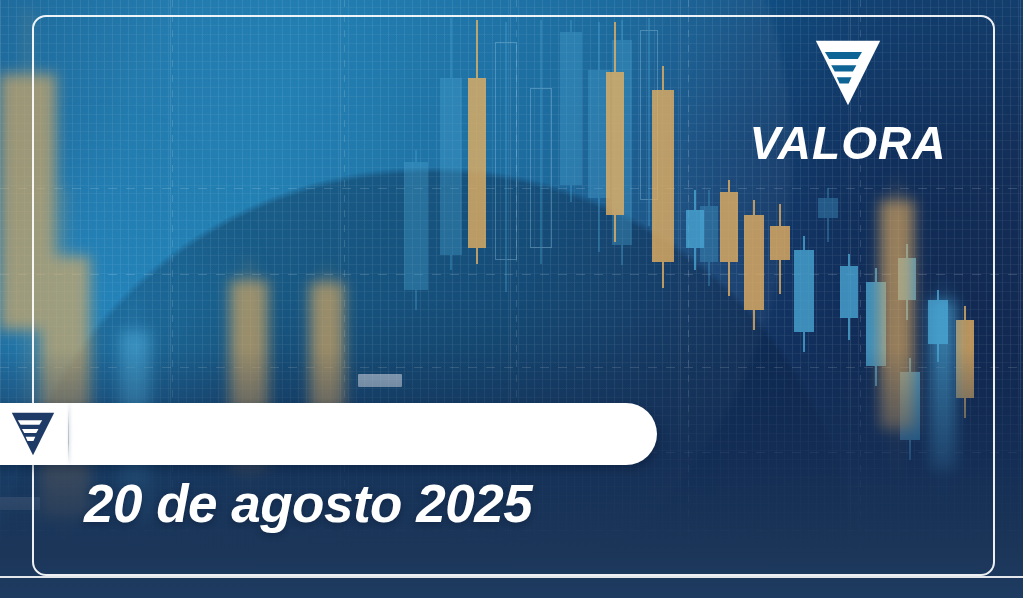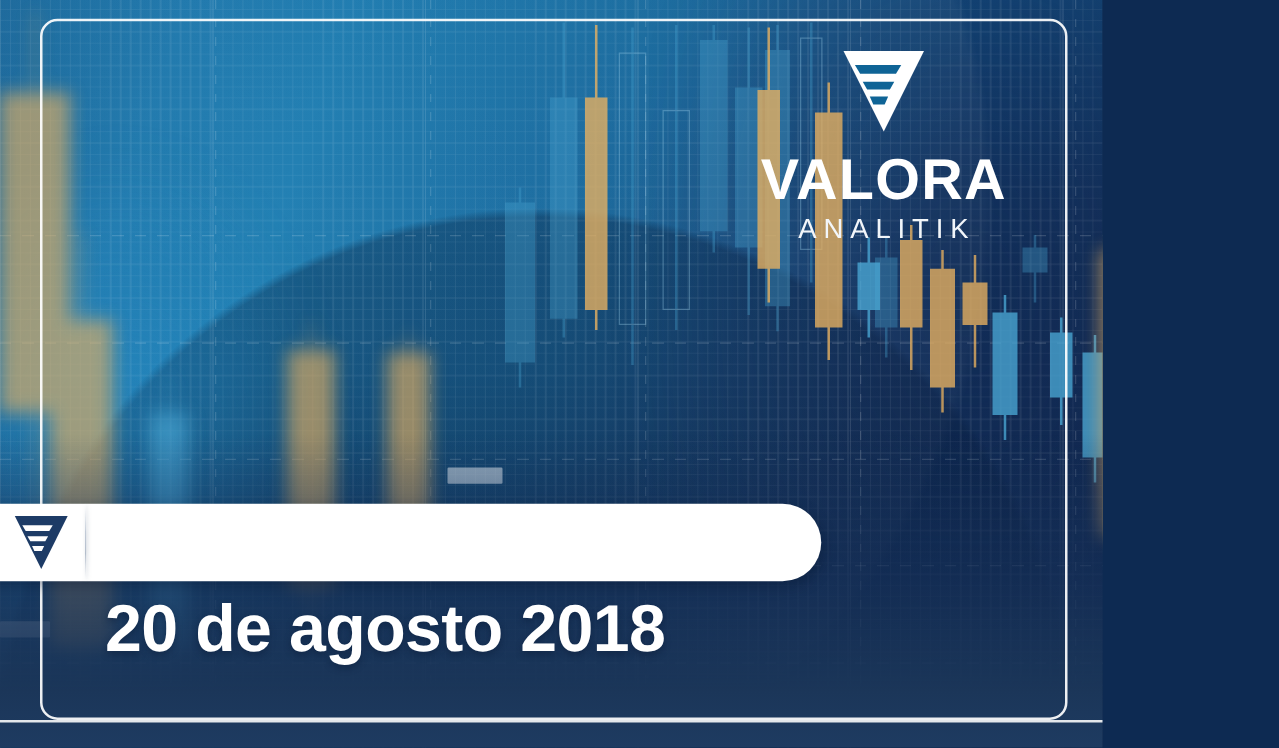--- a/index.html
+++ b/index.html
@@ -1,21 +1,21 @@
 <!DOCTYPE html>
 <html><head>
 <meta charset="utf-8">
 <style>
   html,body{margin:0;padding:0;}
   body{
     width:1023px;height:598px;overflow:hidden;
     font-family:"Liberation Sans", sans-serif;
     background:#0d2a52;
   }
-  #stage{position:relative;width:882px;height:598px;overflow:hidden;}
+  #stage{position:relative;width:1023px;height:598px;overflow:hidden;font-style:italic;}
 
   
   .bg-base{
     position:absolute;inset:0;
     background:linear-gradient(108deg,
       #0f5b90 0%,
       #1372a9 14%,
       #1277ae 26%,
       #0f6ba2 38%,
       #0d5e94 50%,
@@ -317,30 +317,29 @@
   <div class="baseline"></div>
 
   <div class="brand">
     <svg class="mark" viewBox="0 0 100 104" aria-hidden="true">
       <path d="M4 6 L96 6 L50 98 Z" fill="#ffffff"></path>
       <path d="M17 22 L70 22 L64 32 L23 32 Z" fill="#0f6496"></path>
       <path d="M26 41 L62 41 L57 50 L31 50 Z" fill="#0f6496"></path>
       <path d="M34 58 L55 58 L51 67 L38 67 Z" fill="#0f6496"></path>
     </svg>
     <div class="word">VALORA</div>
-    <div class="sub">ANALITIK</div>
   </div>
 
   <div class="pill">
     <div class="logo-cell">
       <svg width="46" height="48" viewBox="0 0 100 104" aria-hidden="true">
         <path d="M4 6 L96 6 L50 98 Z" fill="#1d3b66"></path>
         <path d="M17 22 L70 22 L64 32 L23 32 Z" fill="#ffffff"></path>
         <path d="M26 41 L62 41 L57 50 L31 50 Z" fill="#ffffff"></path>
         <path d="M34 58 L55 58 L51 67 L38 67 Z" fill="#ffffff"></path>
       </svg>
     </div>
     <div class="divider"></div>
   </div>
 
-  <div class="datetext">20 de agosto 2018</div>
+  <div class="datetext">20 de agosto 2025</div>
 
 </div>
 
 </body></html>

